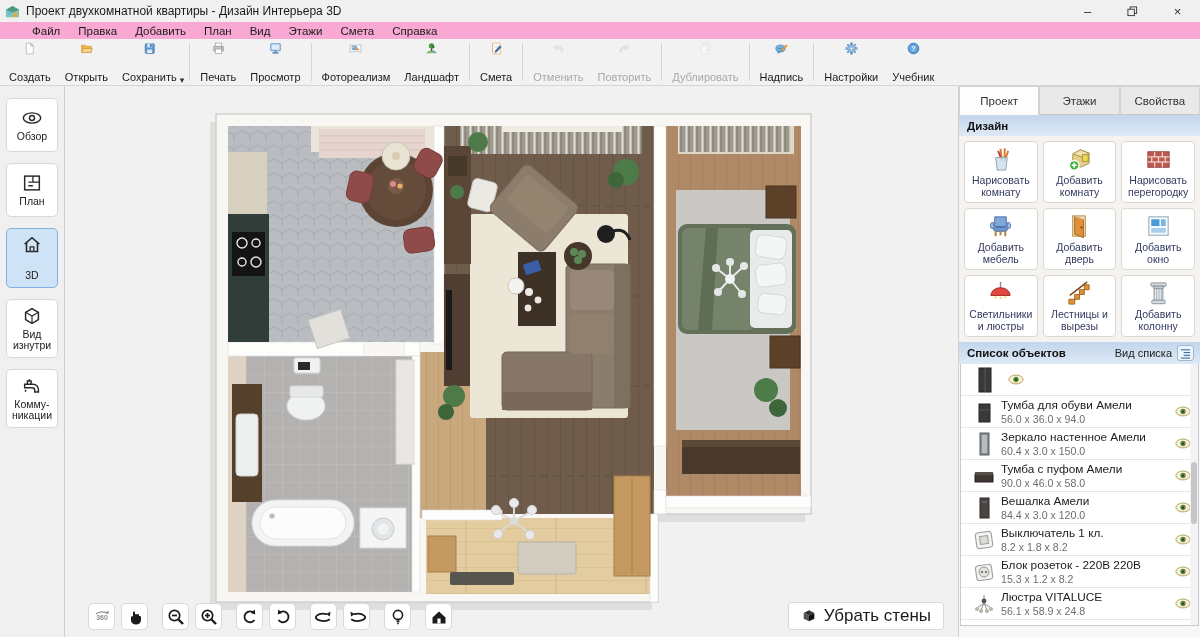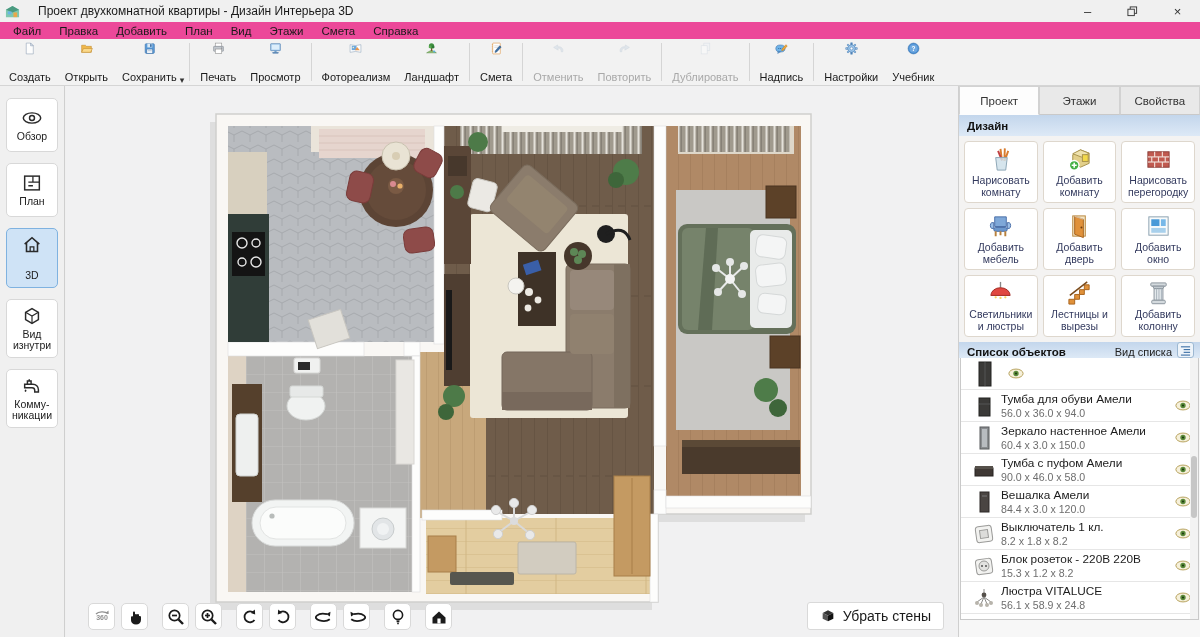--- a/index.html
+++ b/index.html
@@ -1,27 +1,27 @@
 <!DOCTYPE html>
 <html><head>
 <meta charset="utf-8">
 <style>
   * { margin:0; padding:0; box-sizing:border-box; }
   html,body { width:1200px; height:637px; overflow:hidden; }
   body { font-family:"Liberation Sans", sans-serif; background:#f0f0f0; position:relative; font-size:12px; color:#222; }
 
   
-  .titlebar { position:absolute; left:0; top:0; width:1200px; height:22px; background:#f0f0f0; display:flex; align-items:center; padding-left:5px;gap:12px; }
+  .titlebar { position:absolute; left:0; top:0; width:1200px; height:22px; background:#f0f0f0; display:flex; align-items:center; padding-left:5px; }
   .titlebar .app-ic { width:15px; height:15px; margin-right:6px; }
   .titlebar .title { font-size:12px; color:#1a1a1a; }
   .win-controls { position:absolute; right:0; top:0; height:22px; display:flex; }
   .win-btn { width:45px; height:22px; display:flex; align-items:center; justify-content:center; color:#333; font-size:13px; }
 
   
-  .menubar { position:absolute; left:0; top:22px; width:1200px; height:17px; display:flex; align-items:center; padding-left:4px; gap:0; background:#ec4899; }
+  .menubar { position:absolute; left:0; top:22px; width:1200px; height:17px; display:flex; align-items:center; padding-left:23px; gap:0; background:#f9a8d4; }
   .menu-item { padding:1px 9px; font-size:11.5px; color:#1a1a1a; }
 
   
   .toolbar { position:absolute; left:0; top:39px; width:1200px; height:47px; background:#f2f2f2; border-bottom:1px solid #d5d5d5; display:flex; align-items:stretch; padding-left:2px; }
   .tb { display:flex; flex-direction:column; align-items:center; justify-content:flex-start; padding:3px 7px 2px; min-width:46px; }
   .tb svg { width:25px; height:25px; }
   .tb .lbl { font-size:11px; margin-top:16px; color:#1a1a1a; white-space:nowrap; }
   .tb.disabled .lbl { color:#a9a9a9; }
   .tb.disabled svg { opacity:.45; }
   .tb-sep { width:1px; background:#d5d5d5; margin:4px 3px; }
@@ -38,34 +38,34 @@
   .side-btn.active { background:#cfe3f6; border-color:#7fb2e0;gap:12px; }
 
   
   .canvas { position:absolute; left:66px; top:0; width:892px; height:551px; background:#f1f1f2; }
   .floor-svg { position:absolute; left:0; top:0; }
 
   .bottom-toolbar { position:absolute; left:22px; bottom:7px; display:flex; align-items:center; }
   .vbtn { width:27px; height:27px; background:#fff; border:1px solid #d9d9d9; border-radius:5px; display:flex; align-items:center; justify-content:center; margin-right:6px; }
   .vbtn svg { width:18px; height:18px; }
   .vgap { width:8px; }
-  .remove-walls { position:absolute; right:14px; bottom:7px; height:28px; background:#fff; border:1px solid #d9d9d9; border-radius:3px; display:flex; align-items:center; padding:0 12px; gap:7px; font-size:14px; color:#1a1a1a; }
+  .remove-walls { position:absolute; right:14px; bottom:7px; height:28px; background:#fff; border:1px solid #d9d9d9; border-radius:3px; display:flex; align-items:center; padding:0 12px; gap:7px; font-size:17px; color:#1a1a1a; }
   .remove-walls svg { width:16px; height:16px; }
 
   
   .rpanel { position:absolute; right:0; top:0; width:242px; height:551px; background:#f7f7f7; border-left:1px solid #cfcfcf; }
   .rtabs { display:flex; height:29px; background:#e4e4e4; }
   .rtab { flex:1; display:flex; align-items:center; justify-content:center; font-size:11.5px; color:#333; background:#e9e9e9; border:1px solid #d2d2d2; border-bottom:1px solid #c9c9c9; }
   .rtab.active { background:#fdfdfd; border-bottom-color:#fdfdfd; }
   .sec-header { height:21px; background:linear-gradient(#c3d6ec,#dde9f6); display:flex; align-items:center; padding:0 8px; font-size:11.5px; font-weight:bold; color:#111; }
   .design-grid { display:grid; grid-template-columns:repeat(3,1fr); gap:5px; padding:5px; background:#f4f3f2; }
   .dbtn { background:#fff; border:1px solid #ded7cd; border-radius:4px; height:62px; display:flex; flex-direction:column; align-items:center; justify-content:center; padding:3px 1px; }
   .dbtn svg { width:27px; height:27px; }
   .dbtn .lbl { font-size:10.5px; line-height:1.12; text-align:center; color:#333a5e; margin-top:2px; }
-  .obj-header { height:16px; background:linear-gradient(#c3d6ec,#dde9f6); display:flex; align-items:flex-end; padding:0 6px 0 8px; }
+  .obj-header { height:22px; background:linear-gradient(#c3d6ec,#dde9f6); display:flex; align-items:center; padding:0 6px 0 8px; }
   .obj-header .t { font-size:11.5px; font-weight:bold; color:#111; flex:1; }
   .obj-header .v { font-size:11px; color:#222; margin-right:5px;padding-left:20px; }
   .listview-btn { width:17px; height:16px; background:#eef4fa; border:1px solid #9db8d2; border-radius:3px; display:flex; align-items:center; justify-content:center; }
   .listview-btn svg { width:11px; height:11px; }
   .obj-list { position:relative; background:#fff; border:1px solid #c9c9c9; border-top:none; height:262px; overflow:hidden; margin:0 1px; }
   .obj-row { height:32px; display:flex; align-items:center; border-bottom:1px solid #e6e6e6; padding-left:6px; }
   .obj-thumb { width:34px; display:flex; align-items:center; justify-content:center; }
   .obj-thumb svg { width:22px; height:26px; }
   .obj-text { flex:1; overflow:hidden; }
   .obj-name { font-size:11.8px; color:#1c1c1c; white-space:nowrap; }

